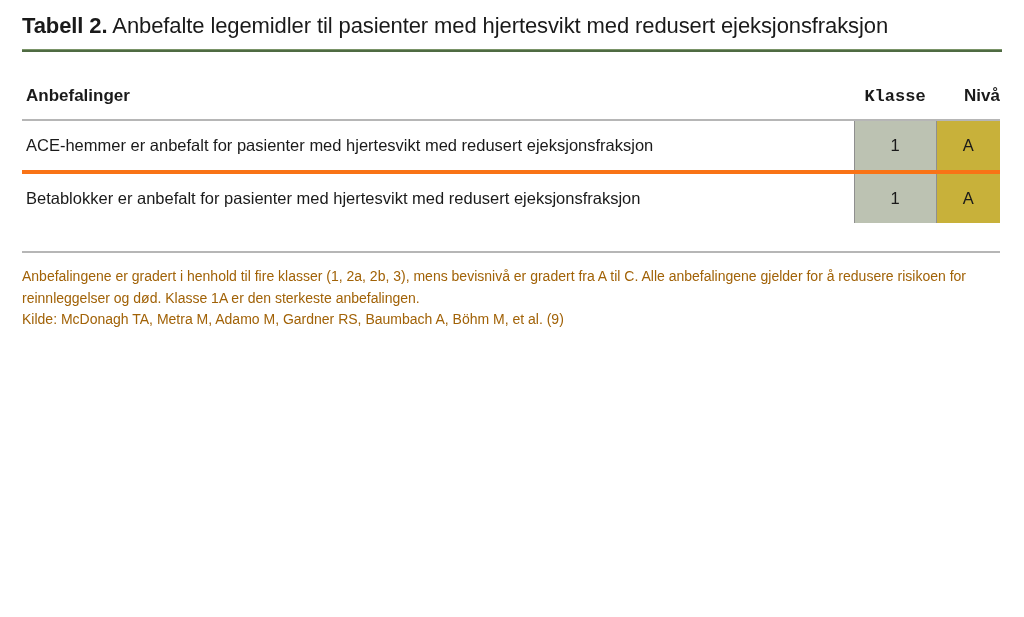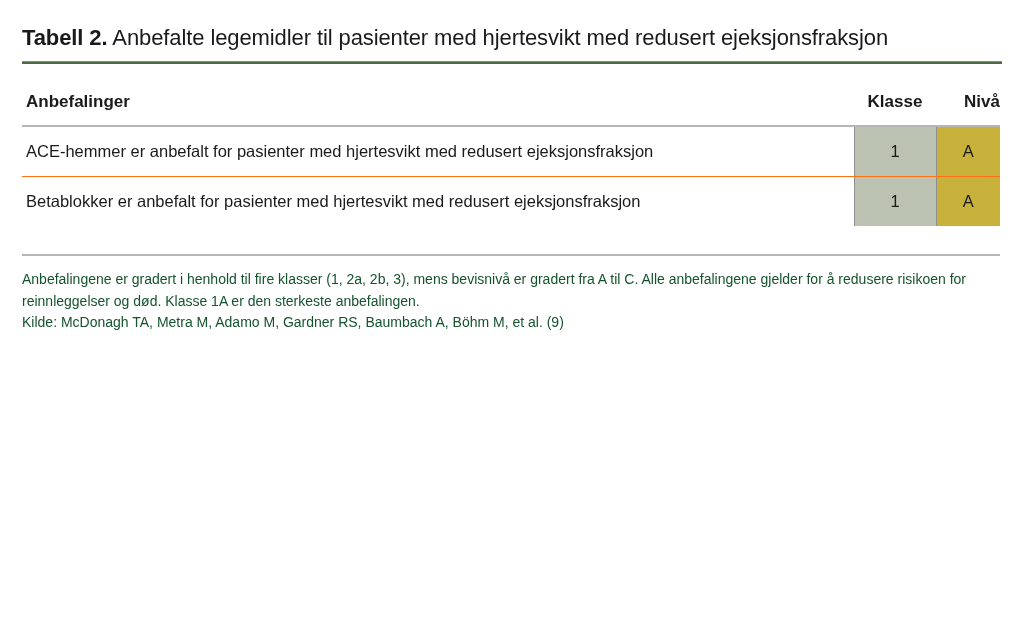--- a/index.html
+++ b/index.html
@@ -19,21 +19,21 @@
   .page {
     position: relative;
     width: 1024px;
     height: 617px;
     box-sizing: border-box;
     padding: 0 22px;
   }
 
   
   .title-block {
-    padding-top: 24px;
+    padding-top: 12px;
     padding-bottom: 9px;
   }
   .title {
     font-size: 22px;
     line-height: 28px;
     letter-spacing: -0.1px;
     white-space: nowrap;
   }
   .title .label {
     font-weight: bold;
@@ -44,48 +44,48 @@
 
   .rule-green {
     height: 3px;
     background: #4f6b43;
     border-top: 1px solid #7a9468;
     box-sizing: border-box;
   }
 
   
   .table-wrap {
-    padding-top: 2px;
+    padding-top: 8px;
   }
   table.tbl {
     width: 978px;
     border-collapse: collapse;
     table-layout: fixed;
   }
   table.tbl col.c-rec   { width: 832px; }
   table.tbl col.c-class { width: 82px; }
   table.tbl col.c-level { width: 64px; }
 
   thead th {
     font-size: 17px;
     font-weight: bold;
     text-align: left;
     padding: 26px 0 13px 0;
     vertical-align: bottom;
     border-bottom: 2px solid #b6b6b6;
     background: #ffffff;
   }
   thead th.col-rec   { padding-left: 4px; }
-  thead th.col-class { text-align: center; }
+  thead th.col-class { text-align: center; font-family: Liberation Mono, monospace; }
   thead th.col-level { text-align: right; }
 
   tbody td {
     font-size: 16.5px;
     line-height: 25px;
-    border-bottom: 1px solid #f97316;
+    border-bottom: 4px solid #f97316;
     vertical-align: middle;
     background: #ffffff;
   }
   tbody tr:last-child td { border-bottom: none; }
 
   tbody td.col-rec {
     padding: 12px 12px 12px 4px;
     text-align: left;
   }
   tbody td.col-class,
@@ -111,21 +111,21 @@
     width: 978px;
     height: 2px;
     background: #b6b6b6;
     margin-top: 28px;
   }
   .footnote {
     padding-top: 13px;
     font-size: 14px;
     line-height: 21.5px;
     max-width: 960px;
-    color: #14532d;
+    color: #a16207;
   }
   .footnote p { margin: 0; }
 </style>
 </head>
 <body>
 
 <div class="page">
 
   <div class="title-block">
     <div class="title"><span class="label">Tabell 2.</span> <span class="caption">Anbefalte legemidler til pasienter med hjertesvikt med redusert ejeksjonsfraksjon</span></div>

